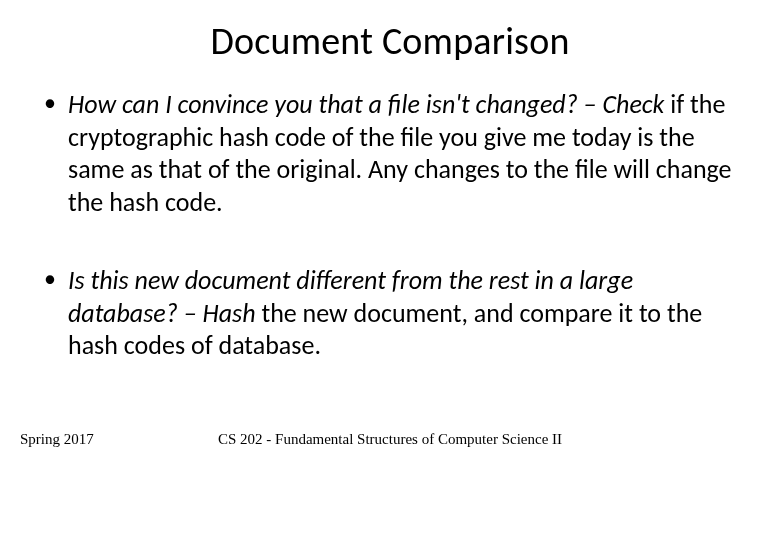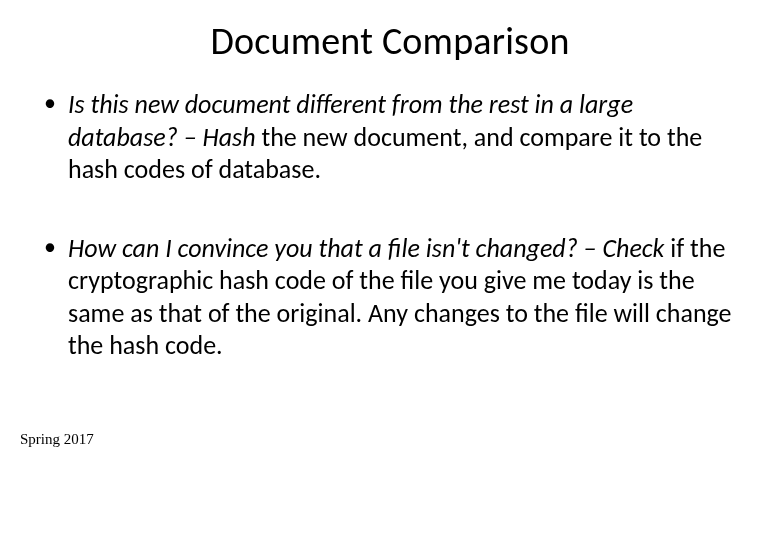--- a/index.html
+++ b/index.html
@@ -19,26 +19,27 @@
 </style>
 </head>
 <body>
 
 <div class="slide">
 
   <h1 class="title">Document Comparison</h1>
 
   <ul class="body-list">
     <li>
-      <span class="q">Is this new document different from the rest in a large database?</span><span class="q"> – Hash</span><span> the new document, and compare it to the hash codes of database.</span>
+      <span class="q">How can I convince you that a file isn't changed?</span><span class="q"> – Check</span><span> if the cryptographic hash code of the file you give me today is the same as that of the original. Any changes to the file will change the hash code.</span>
     </li>
     <li>
-      <span class="q">How can I convince you that a file isn't changed?</span><span class="q"> – Check</span><span> if the cryptographic hash code of the file you give me today is the same as that of the original. Any changes to the file will change the hash code.</span>
+      <span class="q">Is this new document different from the rest in a large database?</span><span class="q"> – Hash</span><span> the new document, and compare it to the hash codes of database.</span>
     </li>
   </ul>
 
   <div class="footer">
     <span class="left">Spring 2017</span>
+    <span class="center">CS 202 - Fundamental Structures of Computer Science II</span>
     <span class="right">
     </span>
   </div>
 
 </div>
 
 </body></html>

